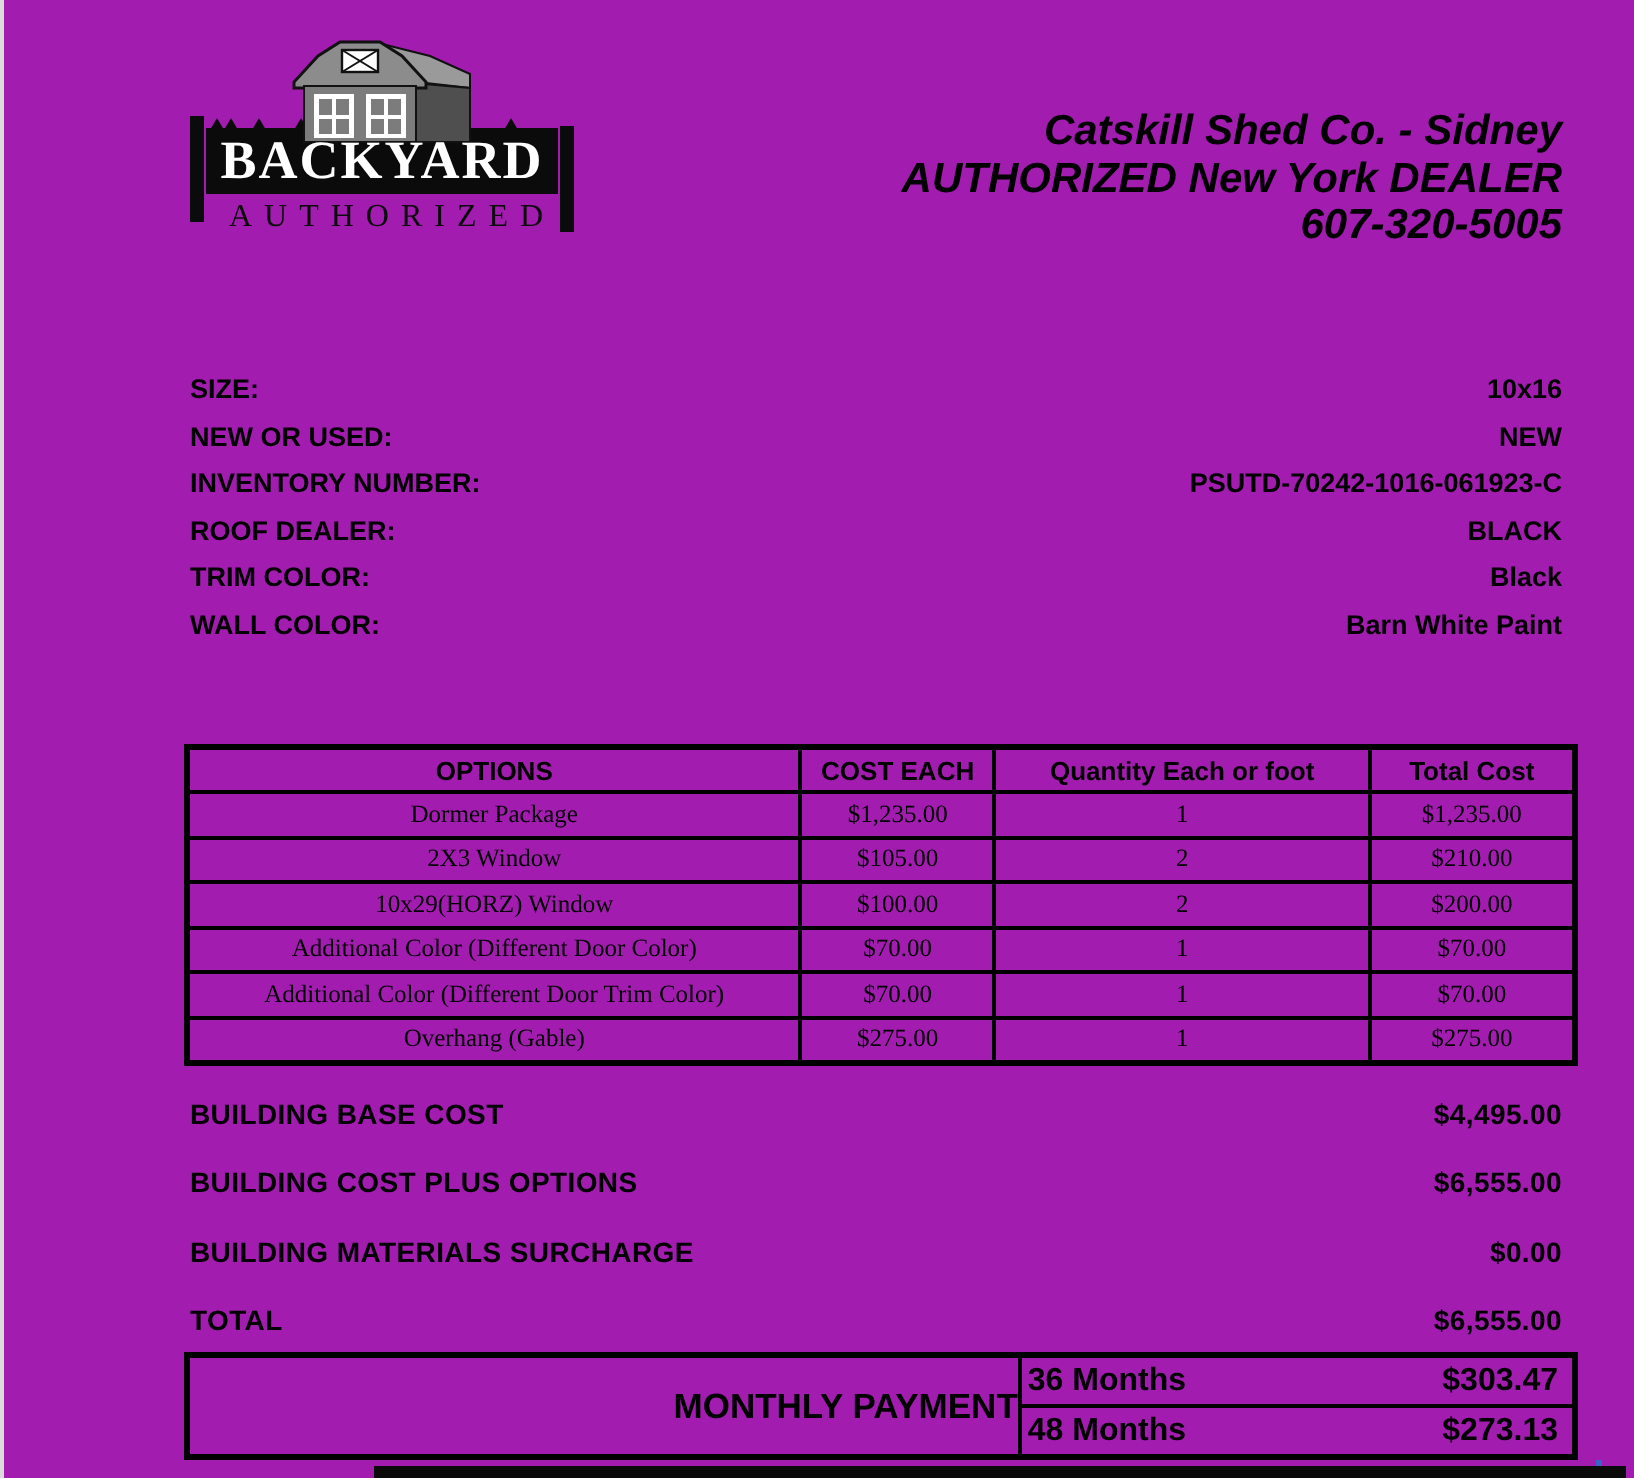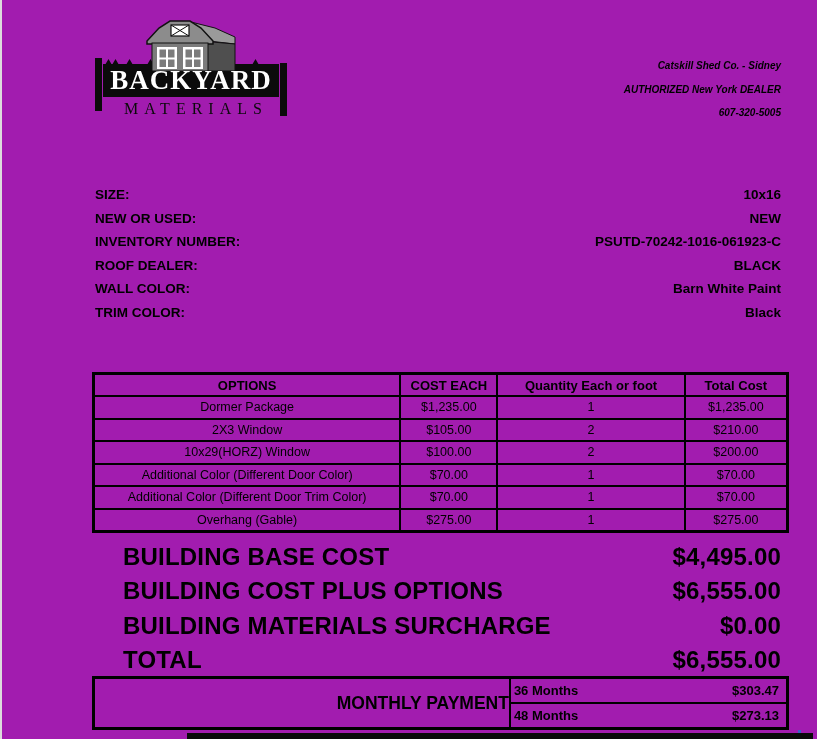--- a/index.html
+++ b/index.html
@@ -21,49 +21,49 @@
   .logo-outfitters{
     position:absolute;left:2px;top:91px;width:192px;height:20px;
     display:flex;align-items:center;justify-content:center;
     font-family:"Liberation Serif", serif;font-size:16px;color:#0b0b0b;
     letter-spacing:6px;text-indent:6px;white-space:nowrap;
   }
 
   
   .dealer{
     position:absolute;right:36px;top:54px;text-align:right;
-    font-size:10px;font-weight:bold;font-style:italic;line-height:23.5px;
+    font-size:21px;font-weight:bold;font-style:italic;line-height:23.5px;
   }
 
   
   .details{position:absolute;left:95px;top:183px;width:686px;}
   .detail-row{height:23.5px;display:flex;justify-content:space-between;align-items:center;
     font-size:13.5px;font-weight:bold;}
 
   
   .options-table-wrap{position:absolute;left:92px;top:358px;width:697px;}
   table.opts{border-collapse:collapse;width:100%;table-layout:fixed;border:3px solid #000;margin-top:14px;}
   table.opts th, table.opts td{border:2px solid #000;padding:0 2px;text-align:center;overflow:hidden;white-space:nowrap;}
   table.opts th{height:20px;font-size:13px;font-weight:bold;}
-  table.opts td{height:20.5px;font-size:12.5px;font-weight:normal;}
+  table.opts td{height:20.5px;font-size:12.5px;font-weight:normal;font-family:Liberation Serif, serif;}
   table.opts td.total-label{height:15px;font-weight:bold;text-align:left;padding-left:3px;font-size:13px;}
   table.opts td.total-value{height:15px;font-size:12.5px;}
 
   
   .summary{position:absolute;left:95px;top:540px;width:686px;}
   .summary-row{height:34.3px;display:flex;justify-content:space-between;align-items:center;
-    font-size:24px;font-weight:bold;letter-spacing:0.2px;margin-left:28px;}
+    font-size:14px;font-weight:bold;letter-spacing:0.2px;}
 
   
   .monthly-wrap{position:absolute;left:92px;top:676px;width:697px;}
   table.monthly{border-collapse:collapse;width:100%;table-layout:fixed;border:3px solid #000;}
   table.monthly td{border:2px solid #000;padding:0;}
   td.mp-label{font-size:17.5px;font-weight:bold;text-align:right;padding-left:3px;}
   .mp-cell{display:flex;justify-content:space-between;align-items:center;height:23px;
-    font-size:13px;font-weight:bold;padding:0 7px 0 3px;}
+    font-size:16px;font-weight:bold;padding:0 7px 0 3px;}
 
   
   .bottom-strip{position:absolute;left:187px;top:733px;width:626px;height:6px;background:#0a0a0a;}
   .bottom-dot{position:absolute;left:798px;top:730px;width:3px;height:3px;background:#3a62c8;}
 </style>
 </head>
 <body>
 
 <div class="page">
   <div class="edge-line"></div>
@@ -95,21 +95,21 @@
       <rect x="73" y="41.5" width="6.5" height="8" fill="#7c7c7c"></rect>
       <rect x="64.5" y="51.5" width="6.5" height="7.5" fill="#7c7c7c"></rect>
       <rect x="73" y="51.5" width="6.5" height="7.5" fill="#7c7c7c"></rect>
       <rect x="88" y="39" width="20" height="22" fill="#ffffff"></rect>
       <rect x="90.5" y="41.5" width="6.5" height="8" fill="#7c7c7c"></rect>
       <rect x="99" y="41.5" width="6.5" height="8" fill="#7c7c7c"></rect>
       <rect x="90.5" y="51.5" width="6.5" height="7.5" fill="#7c7c7c"></rect>
       <rect x="99" y="51.5" width="6.5" height="7.5" fill="#7c7c7c"></rect>
     </svg>
     <div class="logo-backyard">BACKYARD</div>
-    <div class="logo-outfitters">MATERIALS</div>
+    <div class="logo-outfitters">AUTHORIZED</div>
   </div>
 
   <div class="dealer">
     <div>Catskill Shed Co. - Sidney</div>
     <div>AUTHORIZED New York DEALER</div>
     <div>607-320-5005</div>
   </div>
 
   <div class="details">
     <div class="detail-row">
@@ -122,26 +122,26 @@
     </div>
     <div class="detail-row">
       <span>INVENTORY NUMBER:</span>
       <span>PSUTD-70242-1016-061923-C</span>
     </div>
     <div class="detail-row">
       <span>ROOF DEALER:</span>
       <span>BLACK</span>
     </div>
     <div class="detail-row">
+      <span>TRIM COLOR:</span>
+      <span>Black</span>
+    </div>
+    <div class="detail-row">
       <span>WALL COLOR:</span>
       <span>Barn White Paint</span>
-    </div>
-    <div class="detail-row">
-      <span>TRIM COLOR:</span>
-      <span>Black</span>
     </div>
   </div>
 
   <div class="options-table-wrap">
     <table class="opts">
       <colgroup>
           <col style="width:44.2%">
           <col style="width:14%">
           <col style="width:27%">
           <col style="width:14.8%">

